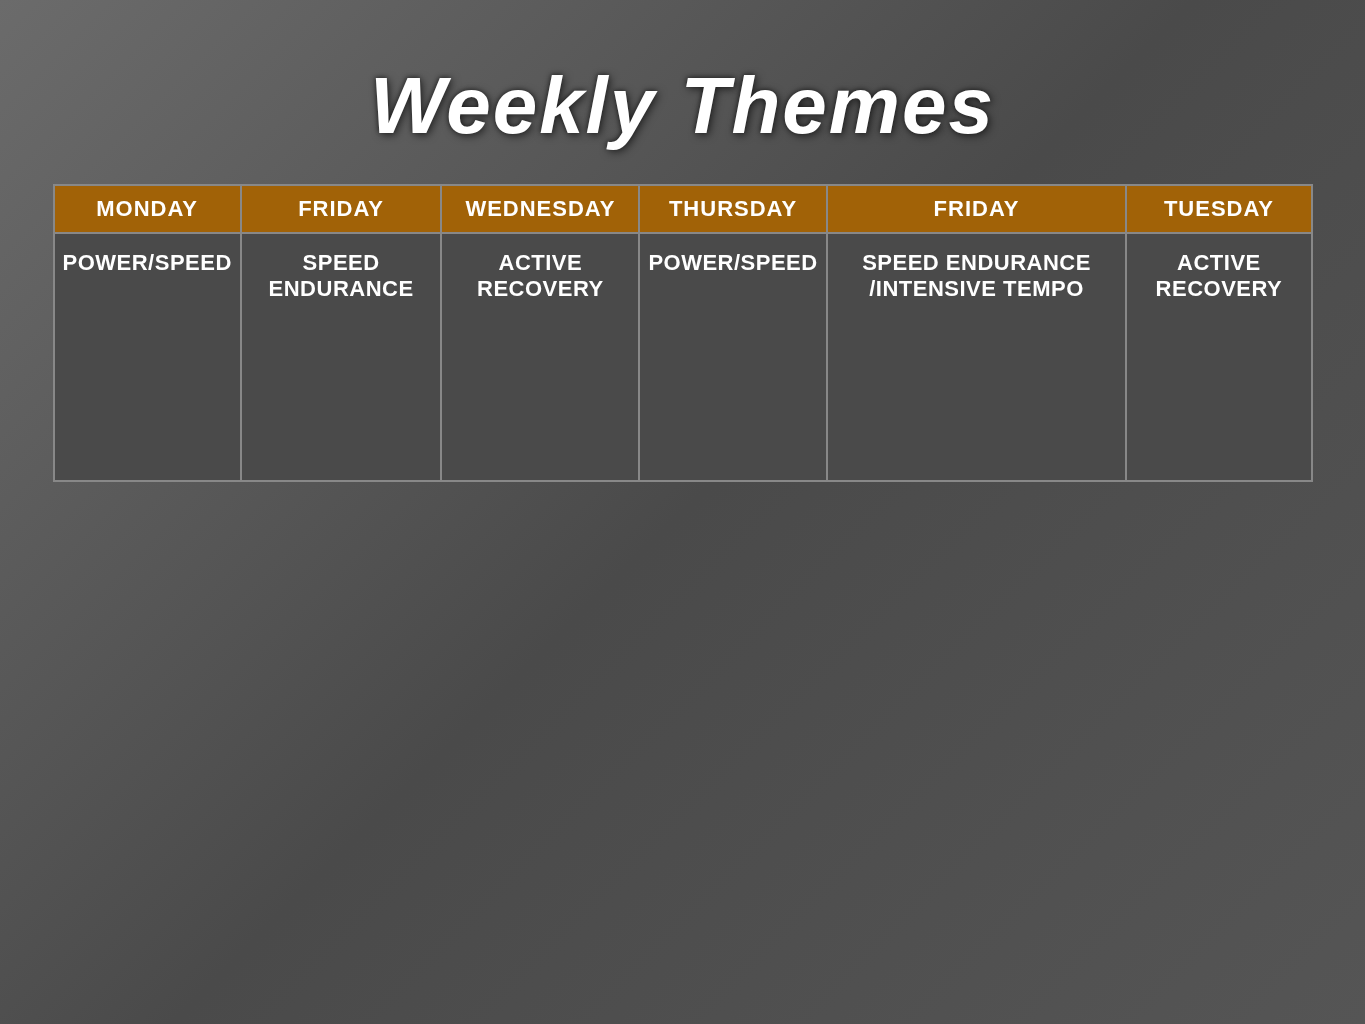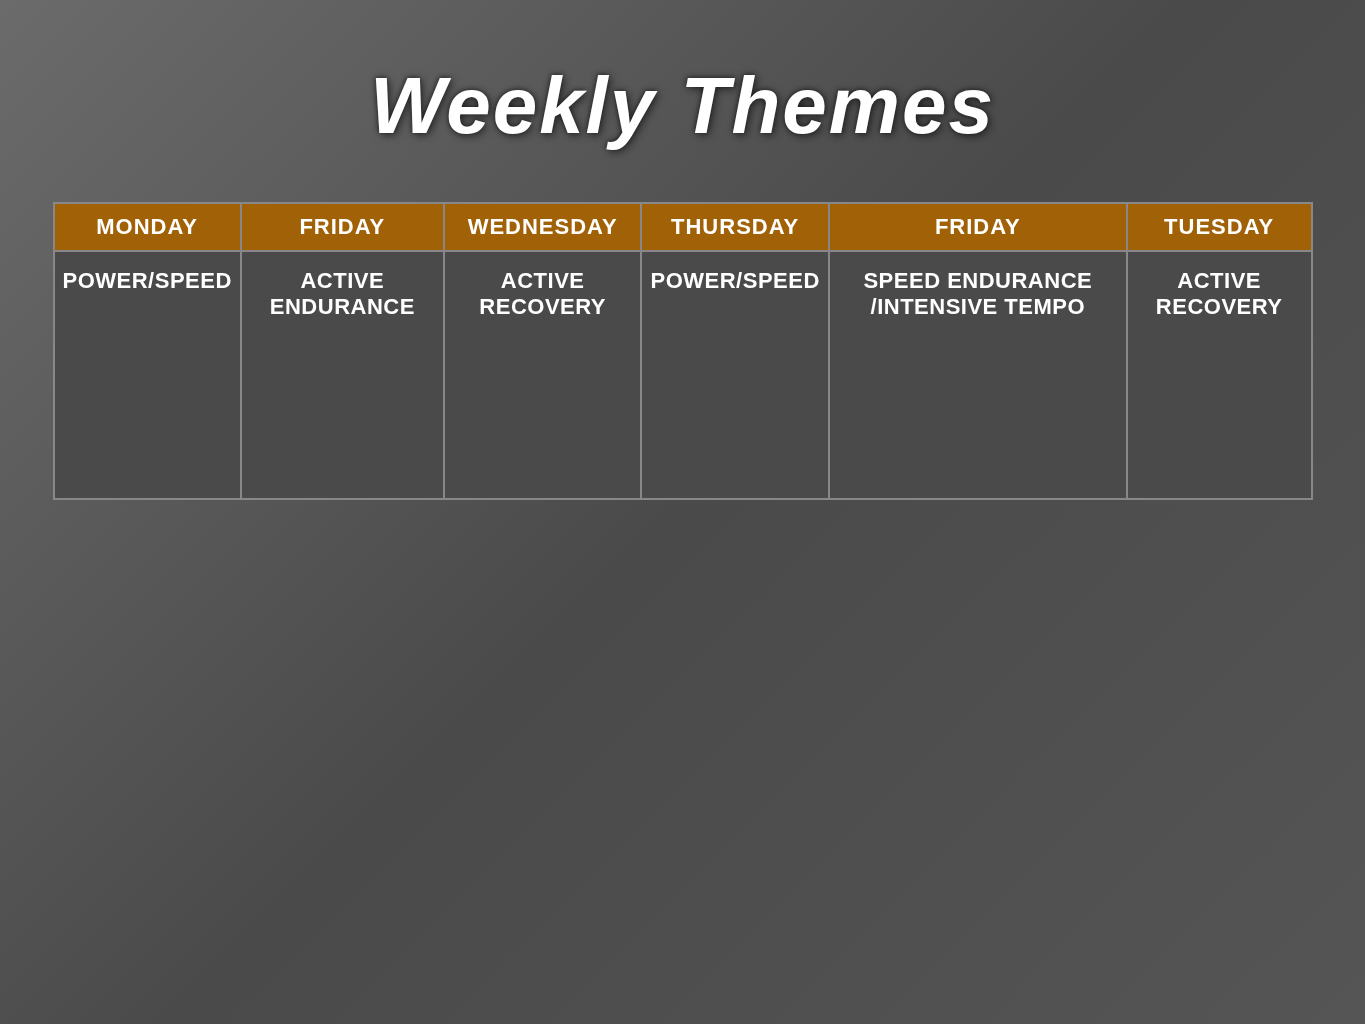--- a/index.html
+++ b/index.html
@@ -21,21 +21,21 @@
     }
 
     .page-title {
       margin-top: 60px;
       font-size: 80px;
       font-weight: 900;
       color: #ffffff;
       text-shadow: 2px 2px 8px rgba(0,0,0,0.6), -1px -1px 4px rgba(0,0,0,0.4);
       letter-spacing: 2px;
       font-style: italic;
-      margin-bottom: 50px;
+      margin-bottom: 32px;
     }
 
     .table-wrapper {
       width: 1260px;
     }
 
     table {
       width: 100%;
       border-collapse: collapse;
       border: 2px solid #888;
@@ -78,21 +78,21 @@
         <th>FRIDAY</th>
         <th>WEDNESDAY</th>
         <th>THURSDAY</th>
         <th>FRIDAY</th>
         <th>TUESDAY</th>
       </tr>
     </thead>
     <tbody>
       <tr>
         <td>POWER/SPEED</td>
-        <td>ACTIVE ENDURANCE</td>
+        <td>SPEED ENDURANCE</td>
         <td>ACTIVE RECOVERY</td>
         <td>POWER/SPEED</td>
         <td>SPEED ENDURANCE /INTENSIVE TEMPO</td>
         <td>ACTIVE RECOVERY</td>
       </tr>
     </tbody>
   </table>
 </div>
 
 </body></html>

